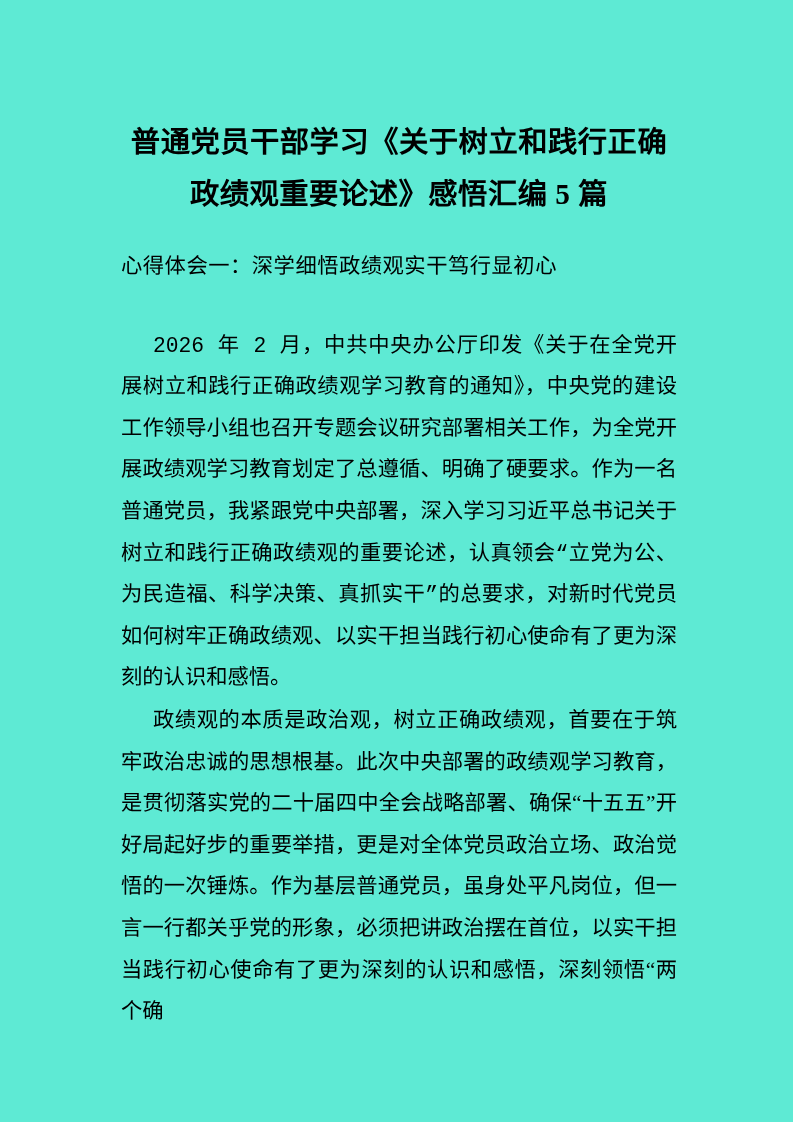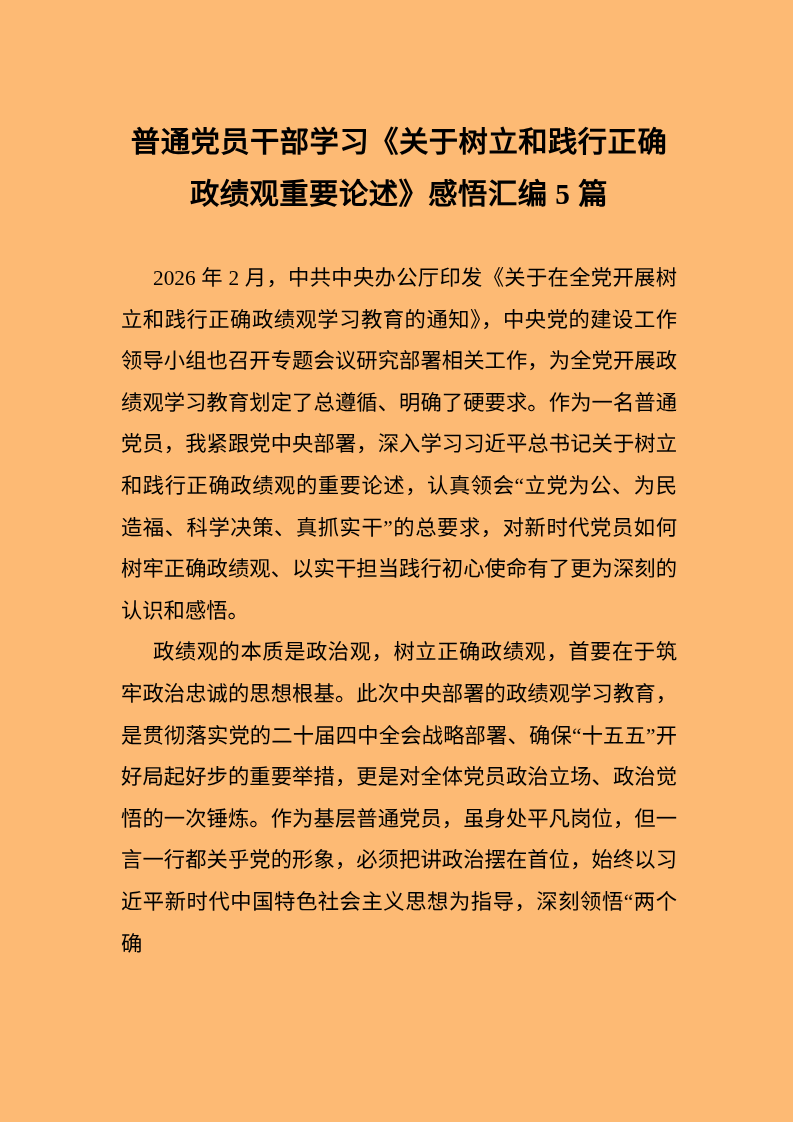--- a/index.html
+++ b/index.html
@@ -2,21 +2,21 @@
 <html lang="zh-CN"><head>
 <meta charset="utf-8">
 <style>
   * { margin: 0; padding: 0; box-sizing: border-box; }
   html, body { background: #ffffff; }
   .page {
     position: relative;
     width: 793px;
     height: 1122px;
     margin: 0 auto;
-    background: #fdba74;
+    background: #5eead4;
     color: #000000;
     padding: 116px 116px 0 121px;
     overflow: hidden;
     font-family: "Liberation Serif", "DejaVu Serif", serif;
   }
   .doc-title {
     font-size: 29.3px;
     font-weight: bold;
     line-height: 52px;
     text-align: center;
@@ -28,26 +28,27 @@
     line-height: 41.6px;
     margin-top: 26px;
     letter-spacing: 0.5px;
   }
   .body-para {
     font-size: 21.3px;
     line-height: 41.6px;
     text-align: justify;
     text-indent: 32px;
   }
-  .first-para { margin-top: 38px; }
+  .first-para { margin-top: 38px; font-family: Liberation Mono, monospace; }
 </style>
 </head>
 <body>
 
 <div class="page">
   <h1 class="doc-title">普通党员干部学习《关于树立和践行正确政绩观重要论述》感悟汇编 5 篇</h1>
 
+  <p class="subtitle">心得体会一：深学细悟政绩观实干笃行显初心</p>
 
   <p class="body-para first-para">2026 年 2 月，中共中央办公厅印发《关于在全党开展树立和践行正确政绩观学习教育的通知》，中央党的建设工作领导小组也召开专题会议研究部署相关工作，为全党开展政绩观学习教育划定了总遵循、明确了硬要求。作为一名普通党员，我紧跟党中央部署，深入学习习近平总书记关于树立和践行正确政绩观的重要论述，认真领会“立党为公、为民造福、科学决策、真抓实干”的总要求，对新时代党员如何树牢正确政绩观、以实干担当践行初心使命有了更为深刻的认识和感悟。</p>
 
 
-  <p class="body-para">政绩观的本质是政治观，树立正确政绩观，首要在于筑牢政治忠诚的思想根基。此次中央部署的政绩观学习教育，是贯彻落实党的二十届四中全会战略部署、确保“十五五”开好局起好步的重要举措，更是对全体党员政治立场、政治觉悟的一次锤炼。作为基层普通党员，虽身处平凡岗位，但一言一行都关乎党的形象，必须把讲政治摆在首位，始终以习近平新时代中国特色社会主义思想为指导，深刻领悟“两个确</p>
+  <p class="body-para">政绩观的本质是政治观，树立正确政绩观，首要在于筑牢政治忠诚的思想根基。此次中央部署的政绩观学习教育，是贯彻落实党的二十届四中全会战略部署、确保“十五五”开好局起好步的重要举措，更是对全体党员政治立场、政治觉悟的一次锤炼。作为基层普通党员，虽身处平凡岗位，但一言一行都关乎党的形象，必须把讲政治摆在首位，以实干担当践行初心使命有了更为深刻的认识和感悟，深刻领悟“两个确</p>
 </div>
 
 </body></html>

